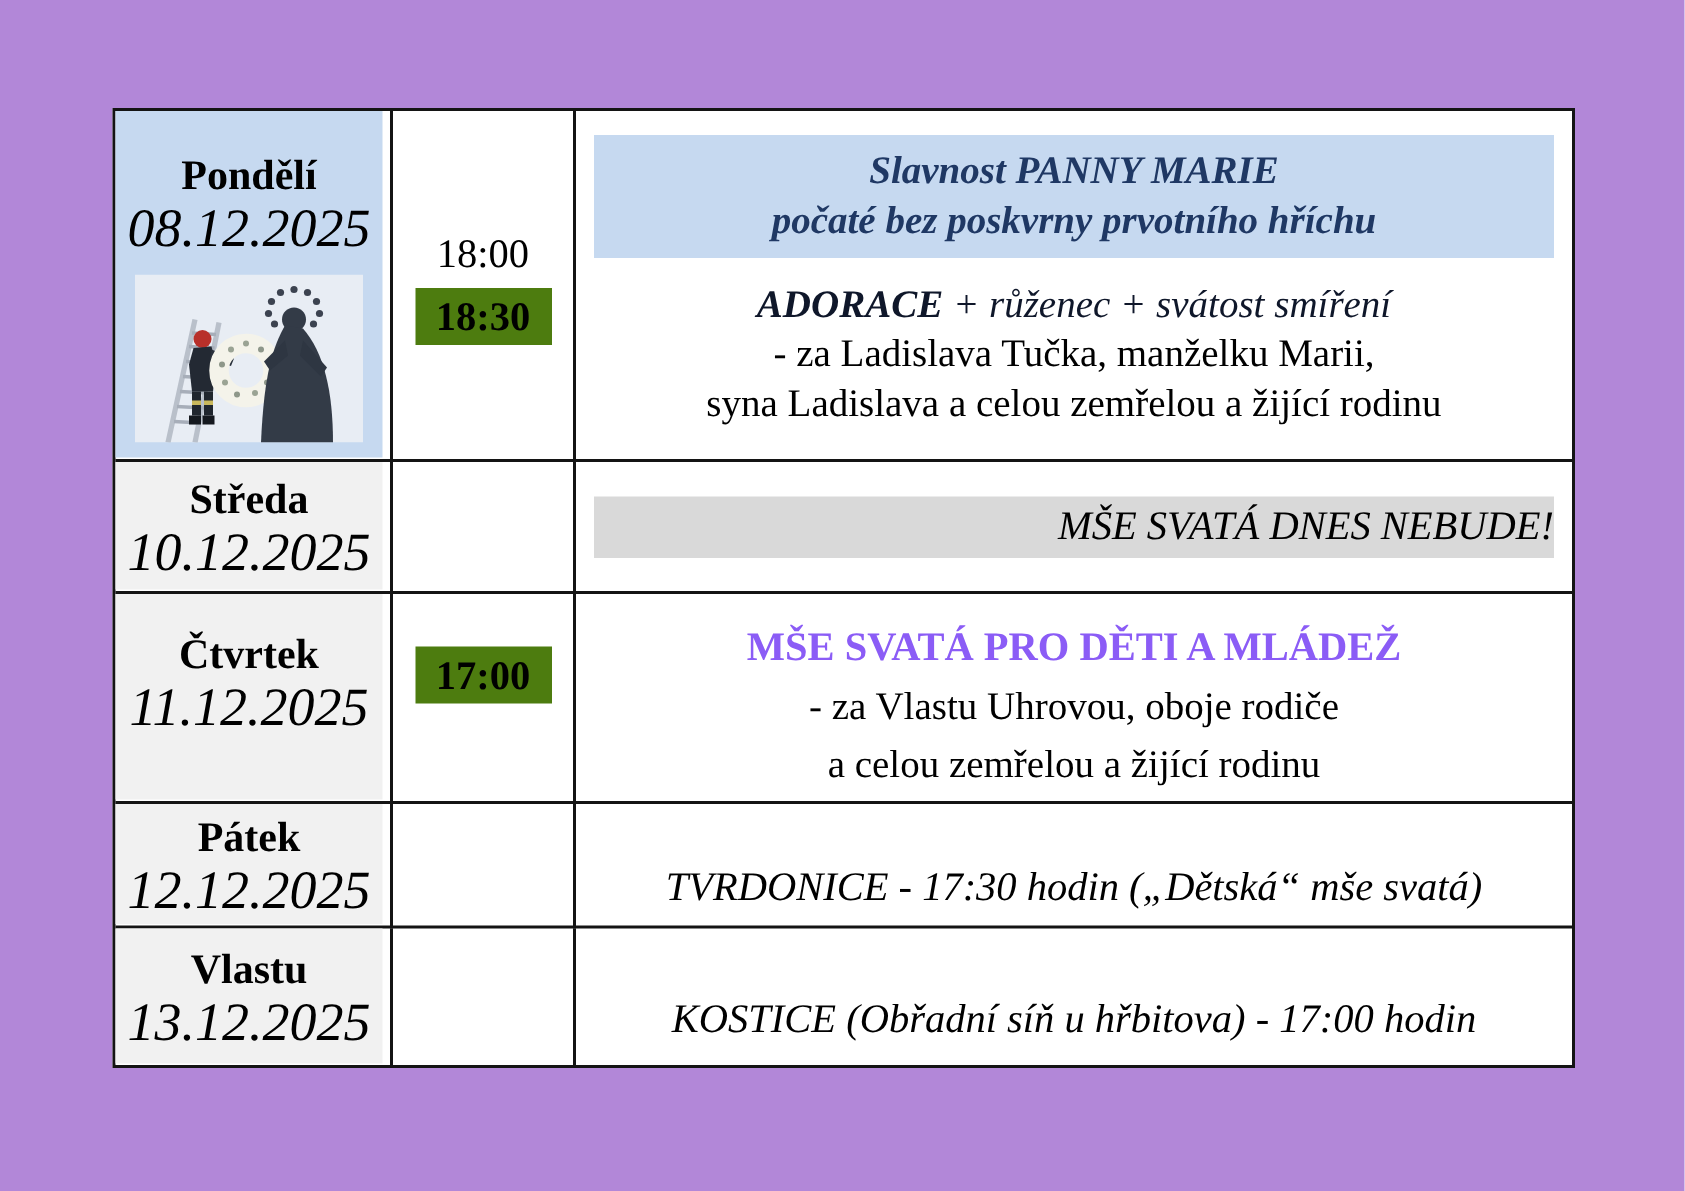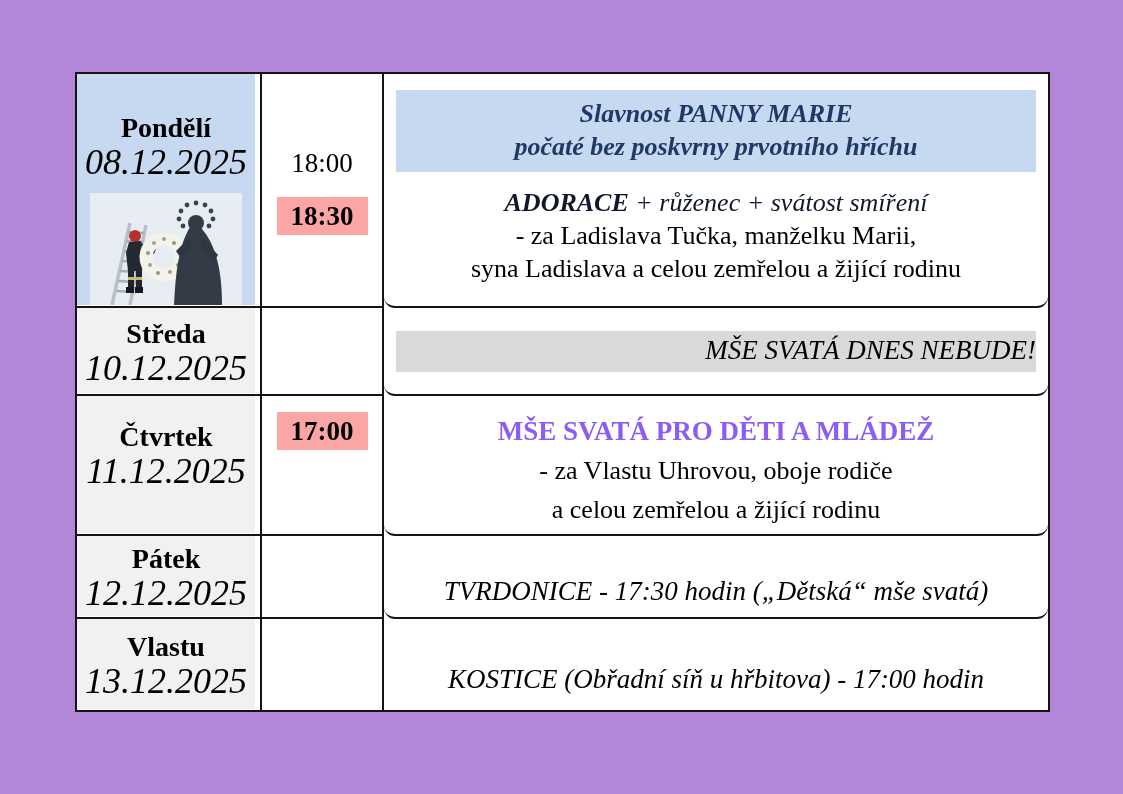--- a/index.html
+++ b/index.html
@@ -14,42 +14,42 @@
     background:#fff;border:2px solid #141414;box-sizing:border-box;
     display:grid;
     grid-template-columns:185px 122px 1fr;
     grid-template-rows:234px 88px 140px 83px 1fr;
   }
   .cell{
     border-right:2px solid #141414;border-bottom:2px solid #141414;
     box-sizing:border-box;position:relative;
     display:flex;flex-direction:column;align-items:center;justify-content:center;
   }
-  .cell.last-col{border-right:none;border-radius:11px;}
+  .cell.last-col{border-right:none;}
   .cell.last-row{border-bottom:none;}
   
   .day-fill{
     position:absolute;inset:0 5px 1px 0;
     display:flex;flex-direction:column;align-items:center;justify-content:center;
   }
   .fill-gray{background:#f1f1f1;}
   .fill-blue{background:#c6d9f0;}
   .day-name{font-weight:bold;font-size:28px;line-height:34px;}
   .day-date{font-style:italic;font-size:36px;line-height:34px;}
   .top-align .day-fill{justify-content:flex-start;padding-top:24px;}
   
-  .monday .day-fill{justify-content:flex-end;padding-top:16px;}
+  .monday .day-fill{justify-content:center;padding-top:16px;}
   .photo{margin-top:14px;display:block;}
   
   .time{font-size:27px;line-height:36px;}
   .time-hl{
-    font-weight:bold;background:#fca5a5;
-    padding:1px 14px;margin-top:16px;
-  }
-  .time-cell.top-align{justify-content:flex-start;align-items:center;}
+    font-weight:bold;background:#4d7c0f;
+    padding:1px 14px;margin-top:5px;
+  }
+  .time-cell.top-align{justify-content:flex-start;padding-top:30px;align-items:center;}
   
   .content{align-items:center;padding:0 6px;}
   .feast-box{
     background:#c6d9f0;color:#1f3864;font-weight:bold;font-style:italic;
     width:640px;margin-top:0;padding:7px 0 9px 0;text-align:center;
     font-size:26px;line-height:33px;
   }
   .content-monday{justify-content:flex-start;padding-top:16px;}
   .red-line{margin-top:15px;font-size:26px;line-height:32px;color:#0f172a;font-style:italic;text-align:center;}
   .red-lead{font-weight:bold;}

